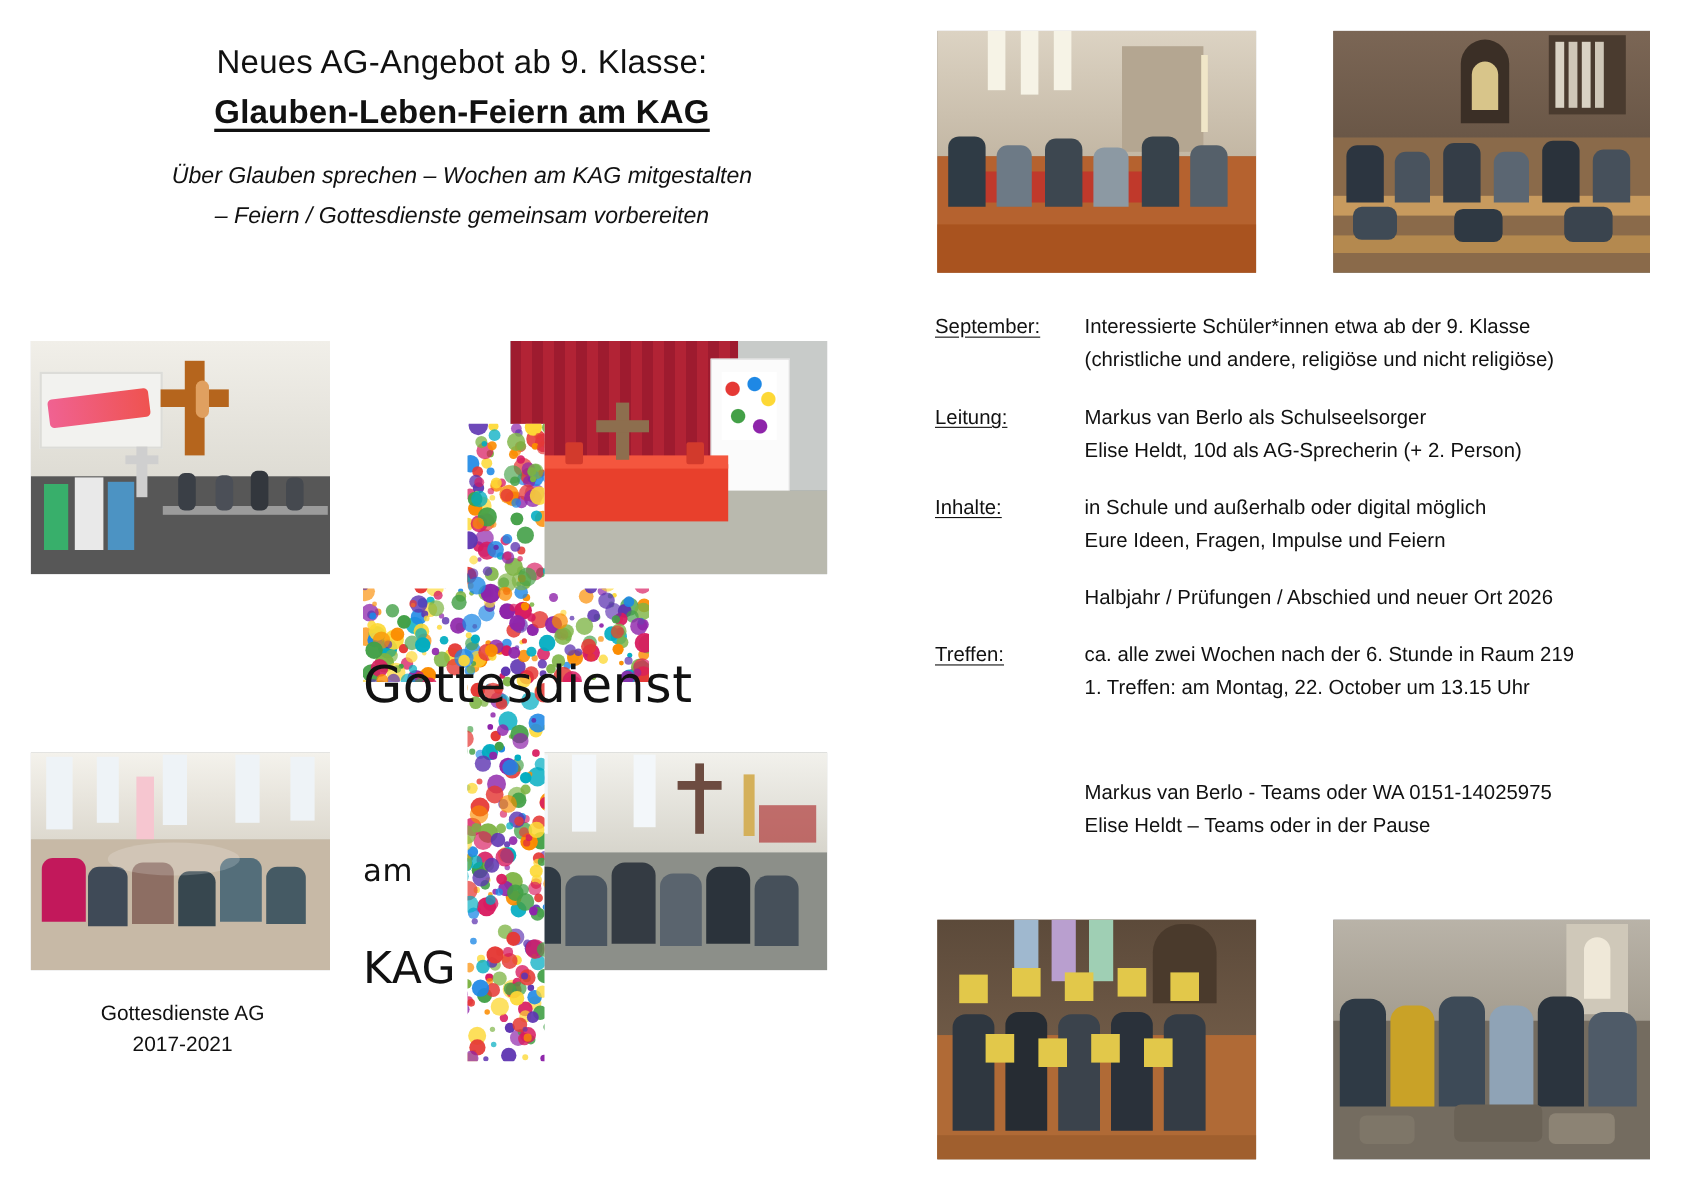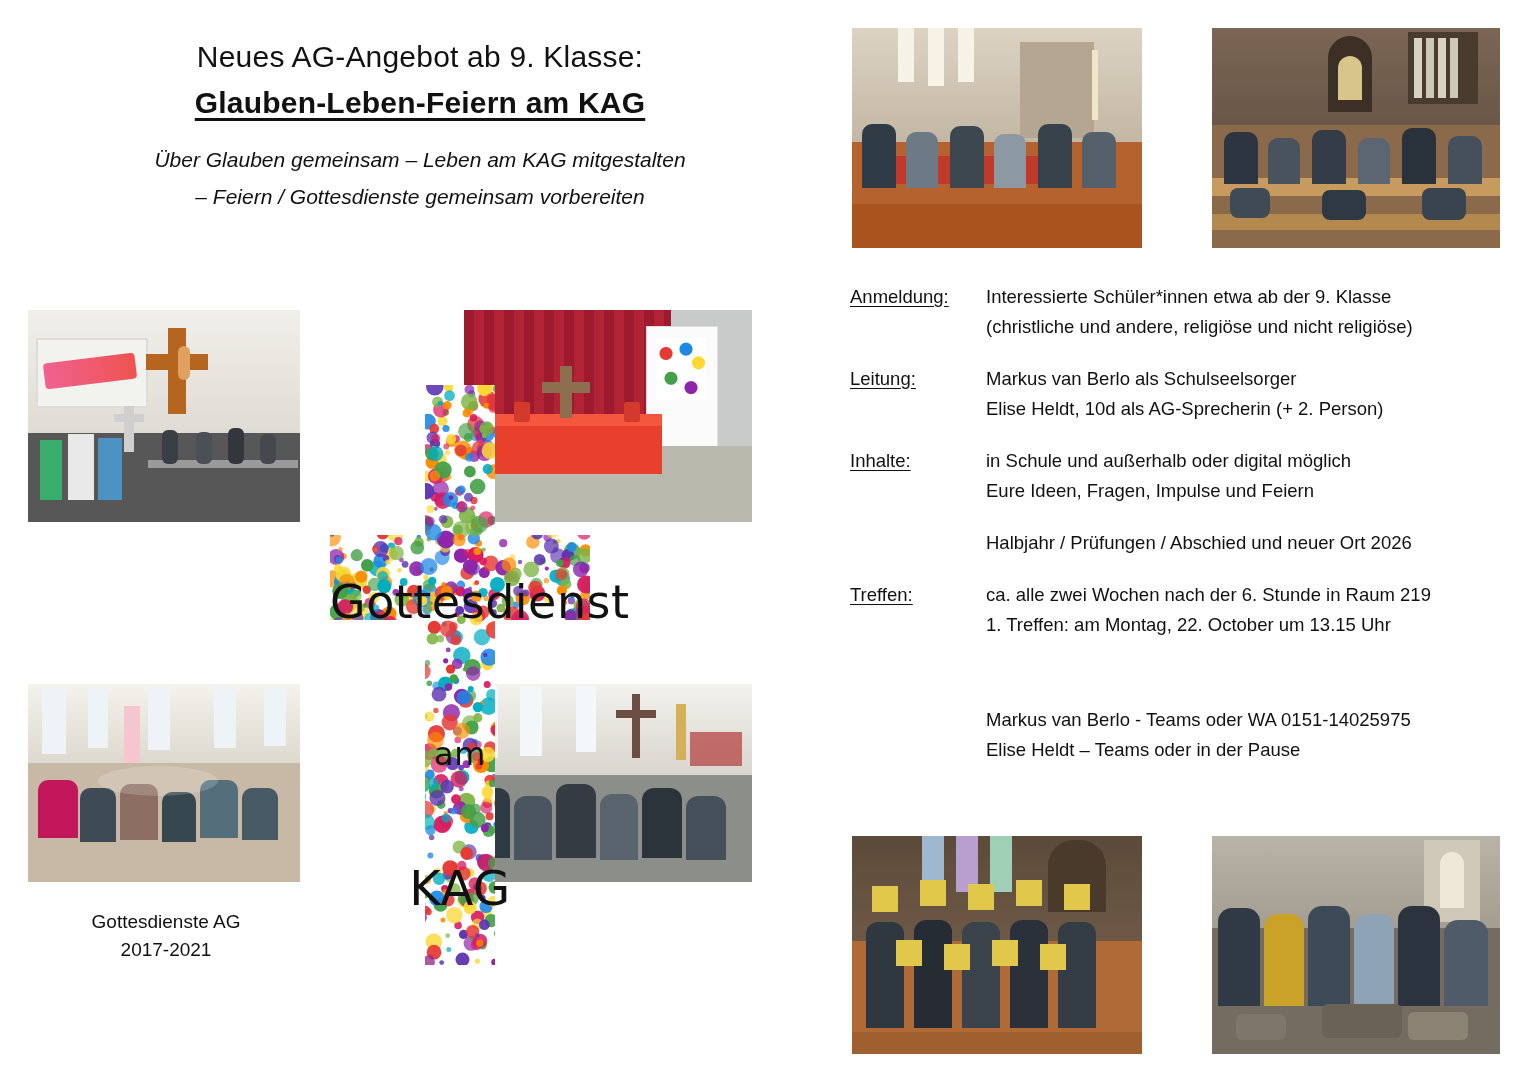--- a/index.html
+++ b/index.html
@@ -71,29 +71,29 @@
     width: 260px;
     height: 580px;
   }
   .cross-shape {
     position: absolute;
     inset: 0;
   }
   .cross-text {
     position: absolute;
     width: 100%;
-    text-align: center;
     font-family: "DejaVu Sans", sans-serif;
     color: #111;
     font-size: 44px;
     letter-spacing: 0.5px;
+    margin-top: 20px;
   }
   .cross-text.l1 { top: 190px; font-size: 46px; }
-  .cross-text.l2 { top: 350px; font-size: 32px; }
-  .cross-text.l3 { top: 475px; font-size: 48px; }
+  .cross-text.l2 { top: 370px; font-size: 28px; }
+  .cross-text.l3 { top: 453px; font-size: 40px; }
 
   .caption {
     position: absolute;
     text-align: center;
     font-size: 19px;
     line-height: 1.45;
     color: #111;
   }
 
   
@@ -145,21 +145,21 @@
   .g { position: absolute; }
 </style>
 </head>
 <body>
 
 <div class="left-col">
 
   <div class="headline-block">
     <div class="headline-1">Neues AG-Angebot ab 9. Klasse:</div>
     <div class="headline-2">Glauben-Leben-Feiern am KAG</div>
-    <div class="subline">Über Glauben gemeinsam – Leben am KAG mitgestalten</div>
+    <div class="subline">Über Glauben sprechen – Wochen am KAG mitgestalten</div>
     <div class="subline">– Feiern / Gottesdienste gemeinsam vorbereiten</div>
   </div>
 
   <div class="photo" style="left:28px; top:310px; width:272px; height:212px;">
     <div class="inner" style="background:linear-gradient(#e8e7e2,#cfcdc6);">
       <div class="g" style="left:0;top:0;width:100%;height:58%;background:linear-gradient(#f1efe9,#dedcd4);"></div>
       <div class="g" style="left:8px;top:28px;width:108px;height:66px;background:#f2f2ef;border:2px solid #dcdcd8;"></div>
       <div class="g" style="left:16px;top:48px;width:92px;height:26px;background:linear-gradient(90deg,#f06292,#ef5350);border-radius:4px;transform:rotate(-7deg);"></div>
       <div class="g" style="left:140px;top:18px;width:18px;height:86px;background:#b5651d;"></div>
       <div class="g" style="left:118px;top:44px;width:62px;height:16px;background:#b5651d;"></div>
@@ -1706,21 +1706,21 @@
       <div class="g" style="left:190px;top:100px;width:34px;height:56px;background:#2a323b;border-radius:10px 10px 0 0;"></div>
       <div class="g" style="left:236px;top:108px;width:34px;height:48px;background:#46505b;border-radius:10px 10px 0 0;"></div>
       <div class="g" style="left:18px;top:160px;width:40px;height:30px;background:#3f4a55;border-radius:8px;"></div>
       <div class="g" style="left:110px;top:162px;width:44px;height:30px;background:#2f3943;border-radius:8px;"></div>
       <div class="g" style="left:210px;top:160px;width:44px;height:32px;background:#3a444e;border-radius:8px;"></div>
     </div>
   </div>
 
   <div class="info-table">
     <div class="info-row">
-      <div class="info-label">Anmeldung:</div>
+      <div class="info-label">September:</div>
       <div class="info-value">
         <span class="line">Interessierte Schüler*innen etwa ab der 9. Klasse</span>
         <span class="line">(christliche und andere, religiöse und nicht religiöse)</span>
       </div>
     </div>
 
     <div class="info-row">
       <div class="info-label">Leitung:</div>
       <div class="info-value">
         <span class="line">Markus van Berlo als Schulseelsorger</span>

